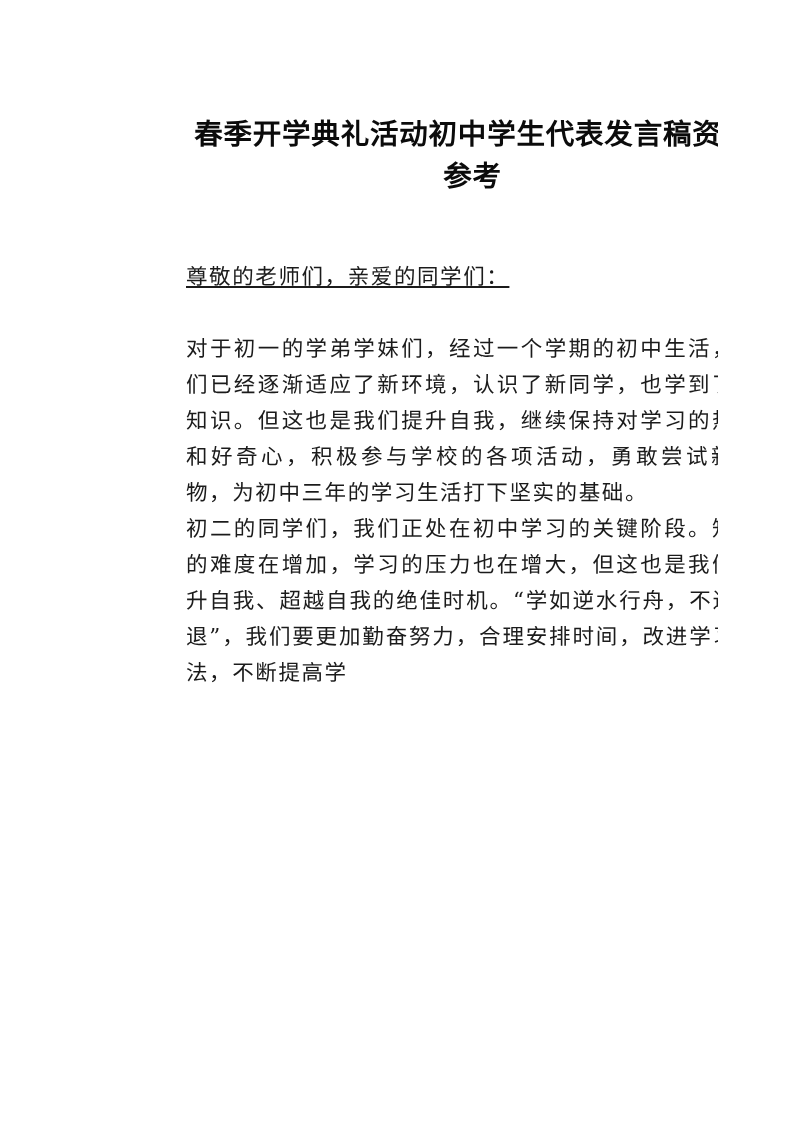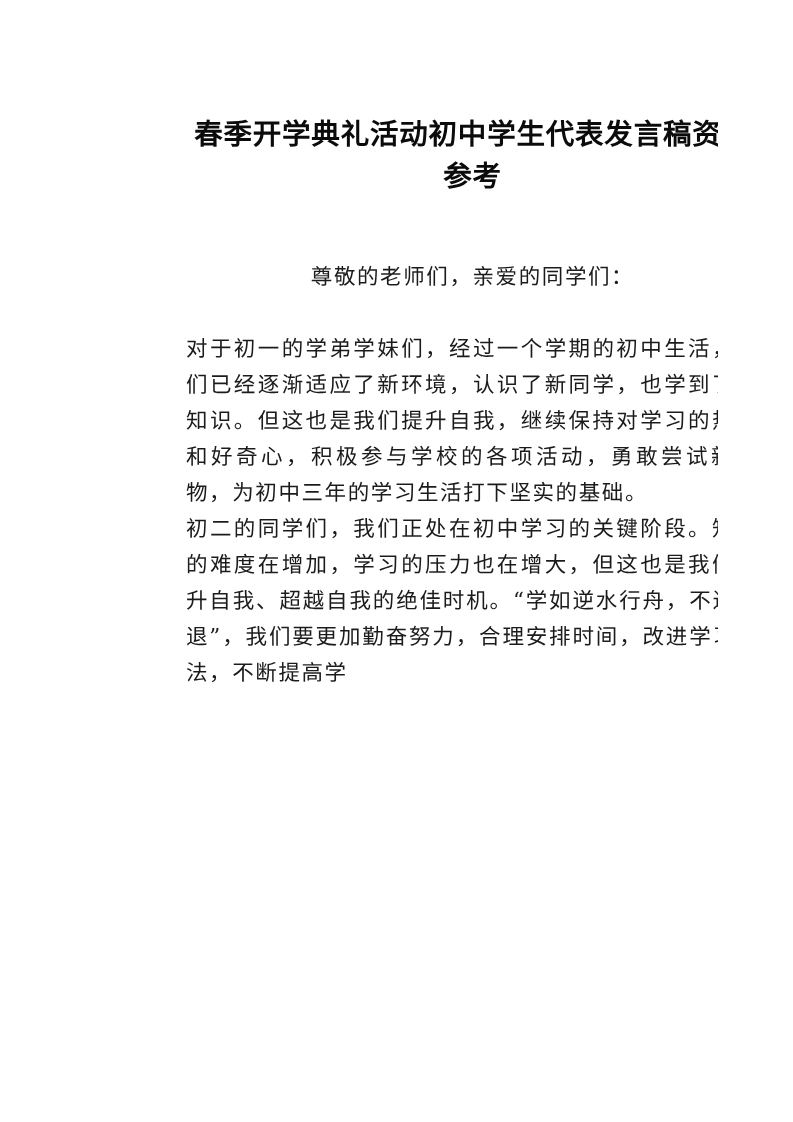--- a/index.html
+++ b/index.html
@@ -52,21 +52,22 @@
     color: #1b1b1b;
     letter-spacing: 1.6px;
     text-align: justify;
     text-justify: inter-ideograph;
     margin: 0;
     word-break: break-all;
     overflow-wrap: break-word;
   }
 
   .para.salutation {
-    text-align: center;
+    text-align: left;
+    text-decoration: underline;
   }
 
   .spacer-line {
     height: 36px;
   }
 </style>
 </head>
 <body>
 
 <div class="page">

